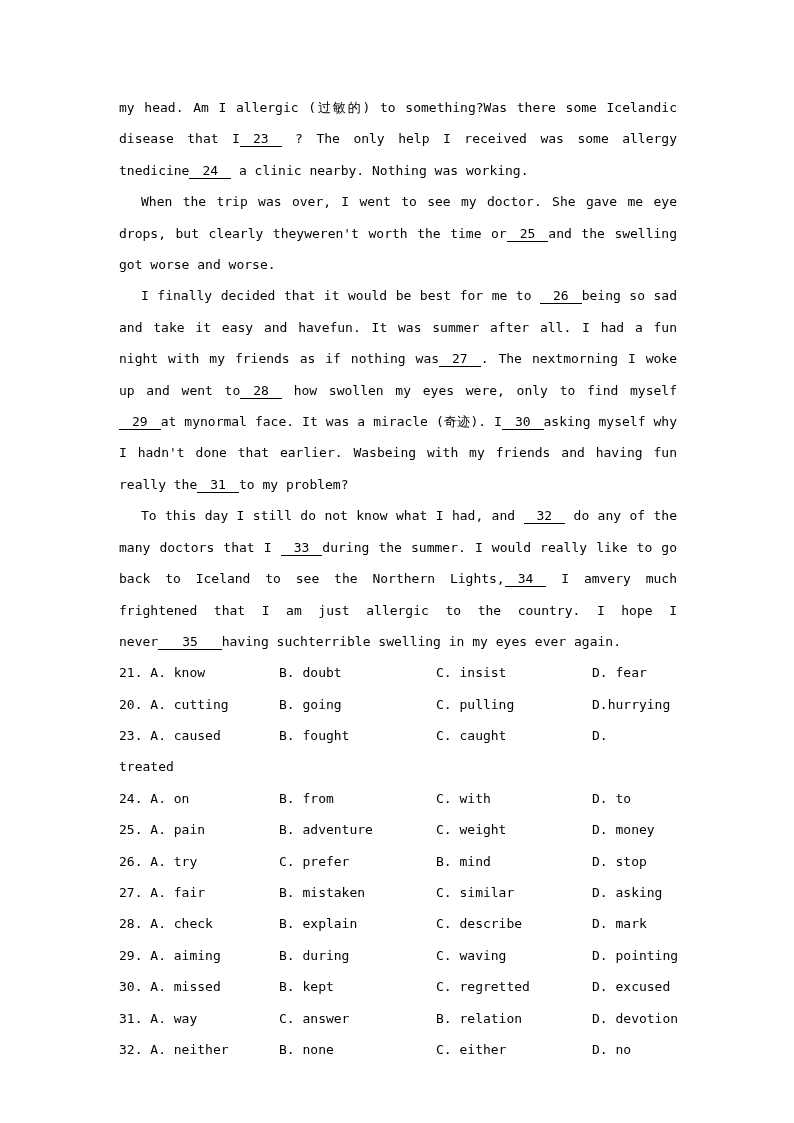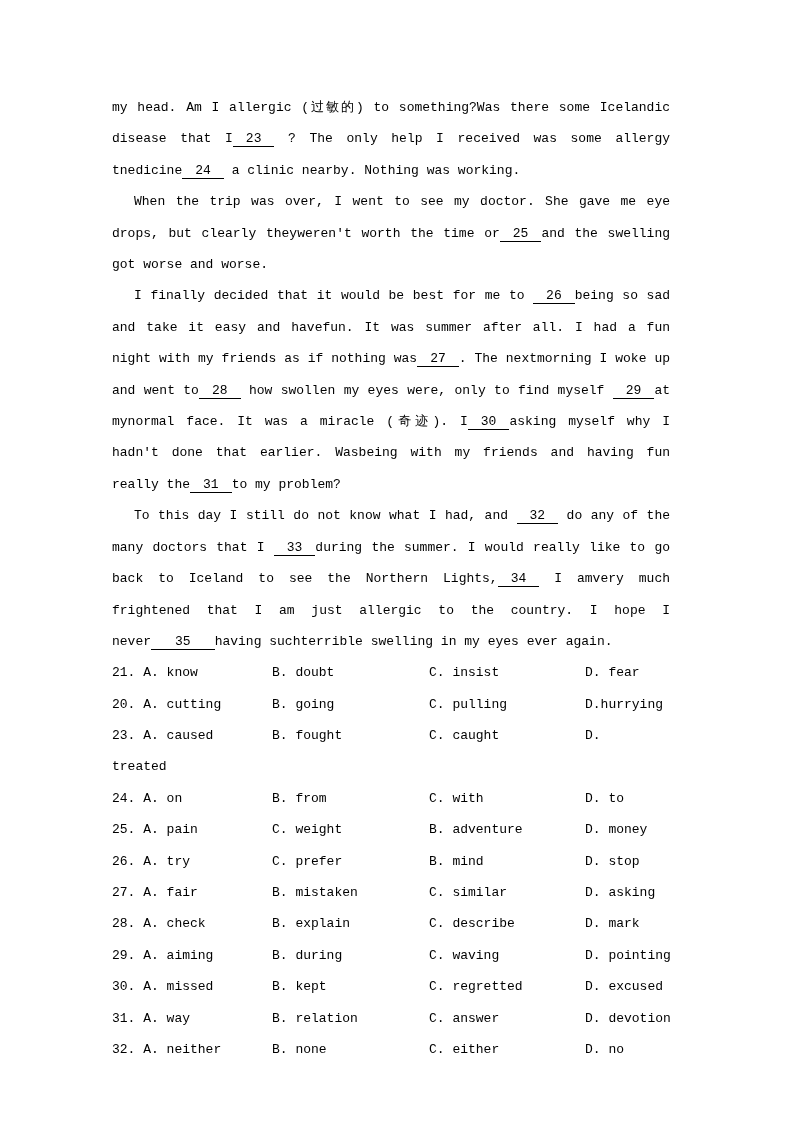--- a/index.html
+++ b/index.html
@@ -11,25 +11,24 @@
   .page {
     position: relative;
     width: 794px; height: 1123px;
     background: #ffffff;
     overflow: hidden;
     font-family: "DejaVu Sans Mono", "Liberation Mono", monospace;
     color: #000000;
   }
   .content {
     position: absolute;
-    left: 112px; top: 92px;
+    left: 119px; top: 92px;
     width: 558px;
     font-size: 13px;
     line-height: 31.4px;
-    font-family: Liberation Mono, monospace;
   }
   p.para { margin: 0; text-align: justify; }
   p.para.indent { text-indent: 22px; }
   .seg { }
   .blank {
     border-bottom: 1px solid #000000;
     padding: 0 13px;
     white-space: nowrap;
   }
   .blank.wide { padding: 0 24px; }
@@ -77,22 +76,22 @@
           <div class="opt-cell">treated</div>
         </div>
         <div class="opt-row">
           <div class="opt-cell">24. A. on</div>
           <div class="opt-cell">B. from</div>
           <div class="opt-cell">C. with</div>
           <div class="opt-cell">D. to</div>
         </div>
         <div class="opt-row">
           <div class="opt-cell">25. A. pain</div>
+          <div class="opt-cell">B. adventure</div>
           <div class="opt-cell">C. weight</div>
-          <div class="opt-cell">B. adventure</div>
           <div class="opt-cell">D. money</div>
         </div>
         <div class="opt-row">
           <div class="opt-cell">26. A. try</div>
           <div class="opt-cell">C. prefer</div>
           <div class="opt-cell">B. mind</div>
           <div class="opt-cell">D. stop</div>
         </div>
         <div class="opt-row">
           <div class="opt-cell">27. A. fair</div>
@@ -113,22 +112,22 @@
           <div class="opt-cell">D. pointing</div>
         </div>
         <div class="opt-row">
           <div class="opt-cell">30. A. missed</div>
           <div class="opt-cell">B. kept</div>
           <div class="opt-cell">C. regretted</div>
           <div class="opt-cell">D. excused</div>
         </div>
         <div class="opt-row">
           <div class="opt-cell">31. A. way</div>
+          <div class="opt-cell">C. answer</div>
           <div class="opt-cell">B. relation</div>
-          <div class="opt-cell">C. answer</div>
           <div class="opt-cell">D. devotion</div>
         </div>
         <div class="opt-row">
           <div class="opt-cell">32. A. neither</div>
           <div class="opt-cell">B. none</div>
           <div class="opt-cell">C. either</div>
           <div class="opt-cell">D. no</div>
         </div>
       </div>
   </div>

